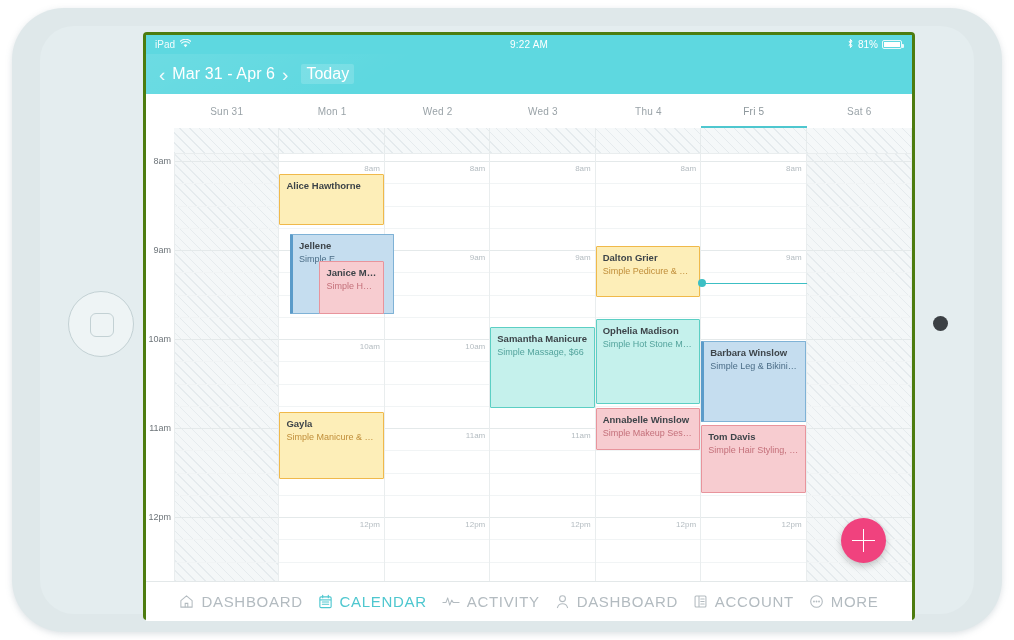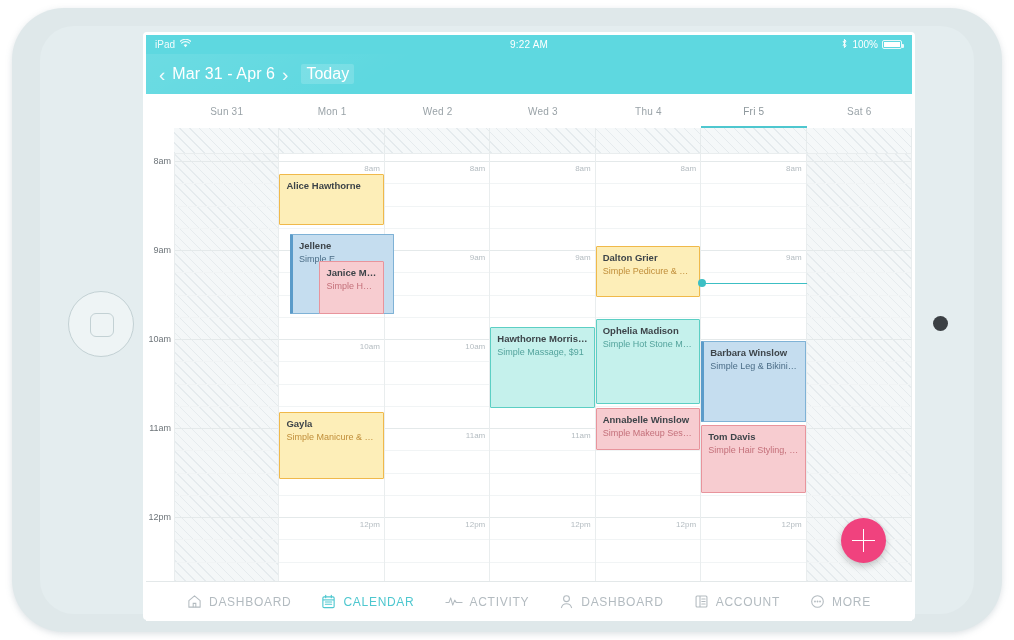--- a/index.html
+++ b/index.html
@@ -28,21 +28,21 @@
   #home-square{
     position:absolute;left:21px;top:21px;width:22px;height:22px;border-radius:6px;
     border:1.5px solid #c3d1d4;
   }
   #camera-dot{
     position:absolute;left:921px;top:308px;width:15px;height:15px;border-radius:50%;
     background:#3b4044;
   }
   #bezel{
     position:absolute;left:131px;top:24px;width:772px;height:588px;
-    background:#ffffff;border-radius:4px;
+    background:#4d7c0f;border-radius:4px;
   }
   #screen{
     position:absolute;left:3px;top:3px;width:766px;height:586px;
     background:#ffffff;overflow:hidden;
   }
 
   
   #statusbar{
     position:absolute;left:0;top:0;width:766px;height:19px;
     background:#5ed8e0;color:#ffffff;font-size:10px;
@@ -179,21 +179,21 @@
   #fab .pl-v{position:absolute;width:1.6px;height:23px;background:#fff;}
 
   
   #tabbar{
     position:absolute;left:0;bottom:0;width:766px;height:40px;background:#fff;
     border-top:1px solid #e3e8e9;display:flex;align-items:center;
     justify-content:space-around;padding:0 26px;box-sizing:border-box;z-index:25;
   }
   .tab{display:flex;align-items:center;gap:7px;color:#b3bbc0;cursor:pointer;}
   .tab.active{color:#4ec7cf;}
-  .tab-label{font-size:12px;letter-spacing:.7px;}
+  .tab-label{font-size:15px;letter-spacing:.7px;}
   .tab svg{display:block;}
 </style>
 </head>
 <body>
 
 <div id="stage">
   <div id="device">
     <div id="device-inner"></div>
 
     <div id="home-button">
@@ -215,21 +215,21 @@
               </svg>
             </span>
           </div>
           <div class="sb-center">9:22 AM</div>
           <div class="sb-right">
             <span>
               <svg width="7" height="11" viewBox="0 0 7 11">
                 <path d="M2 3 L5 7.8 L3.4 9.6 L3.4 1.3 L5 3.1 L2 7.8" stroke="#ffffff" stroke-width="1" fill="none" stroke-linejoin="round"></path>
               </svg>
             </span>
-            <span>100%</span>
+            <span>81%</span>
             <span class="batt"></span>
           </div>
         </div>
 
         <div id="navbar">
           <span class="nav-arrow" style="margin-left:6px;">‹</span>
           <span id="nav-range">Mar 31 - Apr 6</span>
           <span class="nav-arrow">›</span>
           <span id="nav-today">Today</span>
         </div>
@@ -446,22 +446,22 @@
               </div>
               <div class="event ev-pink" style="left: 173.491px; width: 64.3657px; top: 132.68px; height: 53.4px; z-index: 7;">
                 <div class="ev-name">Janice Moody</div>
                 <div class="ev-desc">Simple Hair Styli...</div>
               </div>
               <div class="event ev-yellow" style="left: 133.429px; width: 104.429px; top: 283.98px; height: 66.75px;">
                 <div class="ev-name">Gayla</div>
                 <div class="ev-desc">Simple Manicure &amp; Polish,...</div>
               </div>
               <div class="event ev-teal" style="left: 344.286px; width: 104.429px; top: 199.43px; height: 80.1px;">
-                <div class="ev-name">Hawthorne Morrison</div>
-                <div class="ev-desc">Simple Massage, $91</div>
+                <div class="ev-name">Samantha Manicure</div>
+                <div class="ev-desc">Simple Massage, $66</div>
               </div>
               <div class="event ev-yellow" style="left: 449.714px; width: 104.429px; top: 117.55px; height: 51.62px;">
                 <div class="ev-name">Dalton Grier</div>
                 <div class="ev-desc">Simple Pedicure &amp; Polish,...</div>
               </div>
               <div class="event ev-teal" style="left: 449.714px; width: 104.429px; top: 191.42px; height: 84.55px;">
                 <div class="ev-name">Ophelia Madison</div>
                 <div class="ev-desc">Simple Hot Stone Massage...</div>
               </div>
               <div class="event ev-pink" style="left: 449.714px; width: 104.429px; top: 280.42px; height: 41.83px;">

